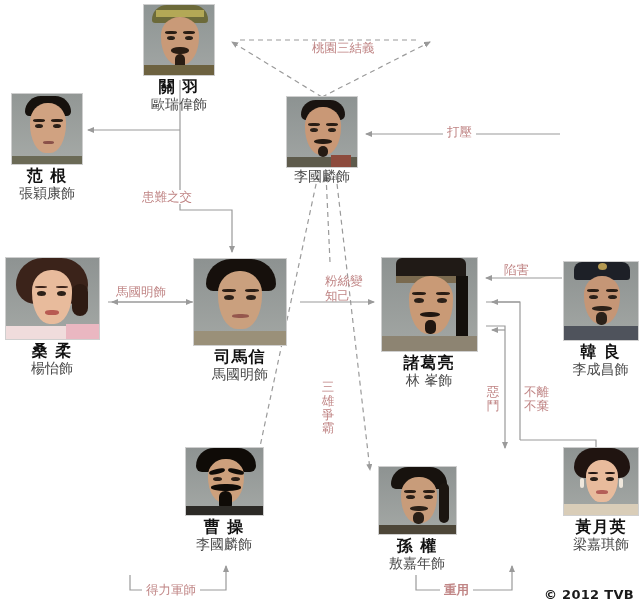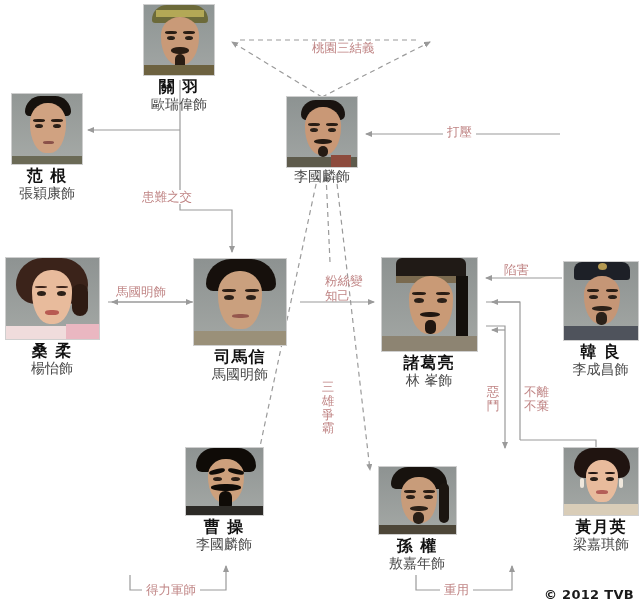--- a/index.html
+++ b/index.html
@@ -327,17 +327,17 @@
     <span>鬥</span>
   </div>
 
   <div class="lbl two" style="left:524px;top:385px;width:28px;line-height:1.15;background:#fff;text-align:left;">
     <span>不離</span><br>
     <span>不棄</span>
   </div>
 
   <div class="lbl" style="left:142px;top:583px;background:#fff;padding:0 4px;">得力軍師</div>
 
-  <div class="lbl" style="left:440px;top:583px;background:#fff;padding:0 4px;">重用</div>
+  <div class="lbl" style="left:440px;top:583px;background:#fff;padding:0 4px;font-weight:bold;">重用</div>
 
   <div class="copy">© 2012 TVB</div>
 
 </div>
 
 </body></html>

